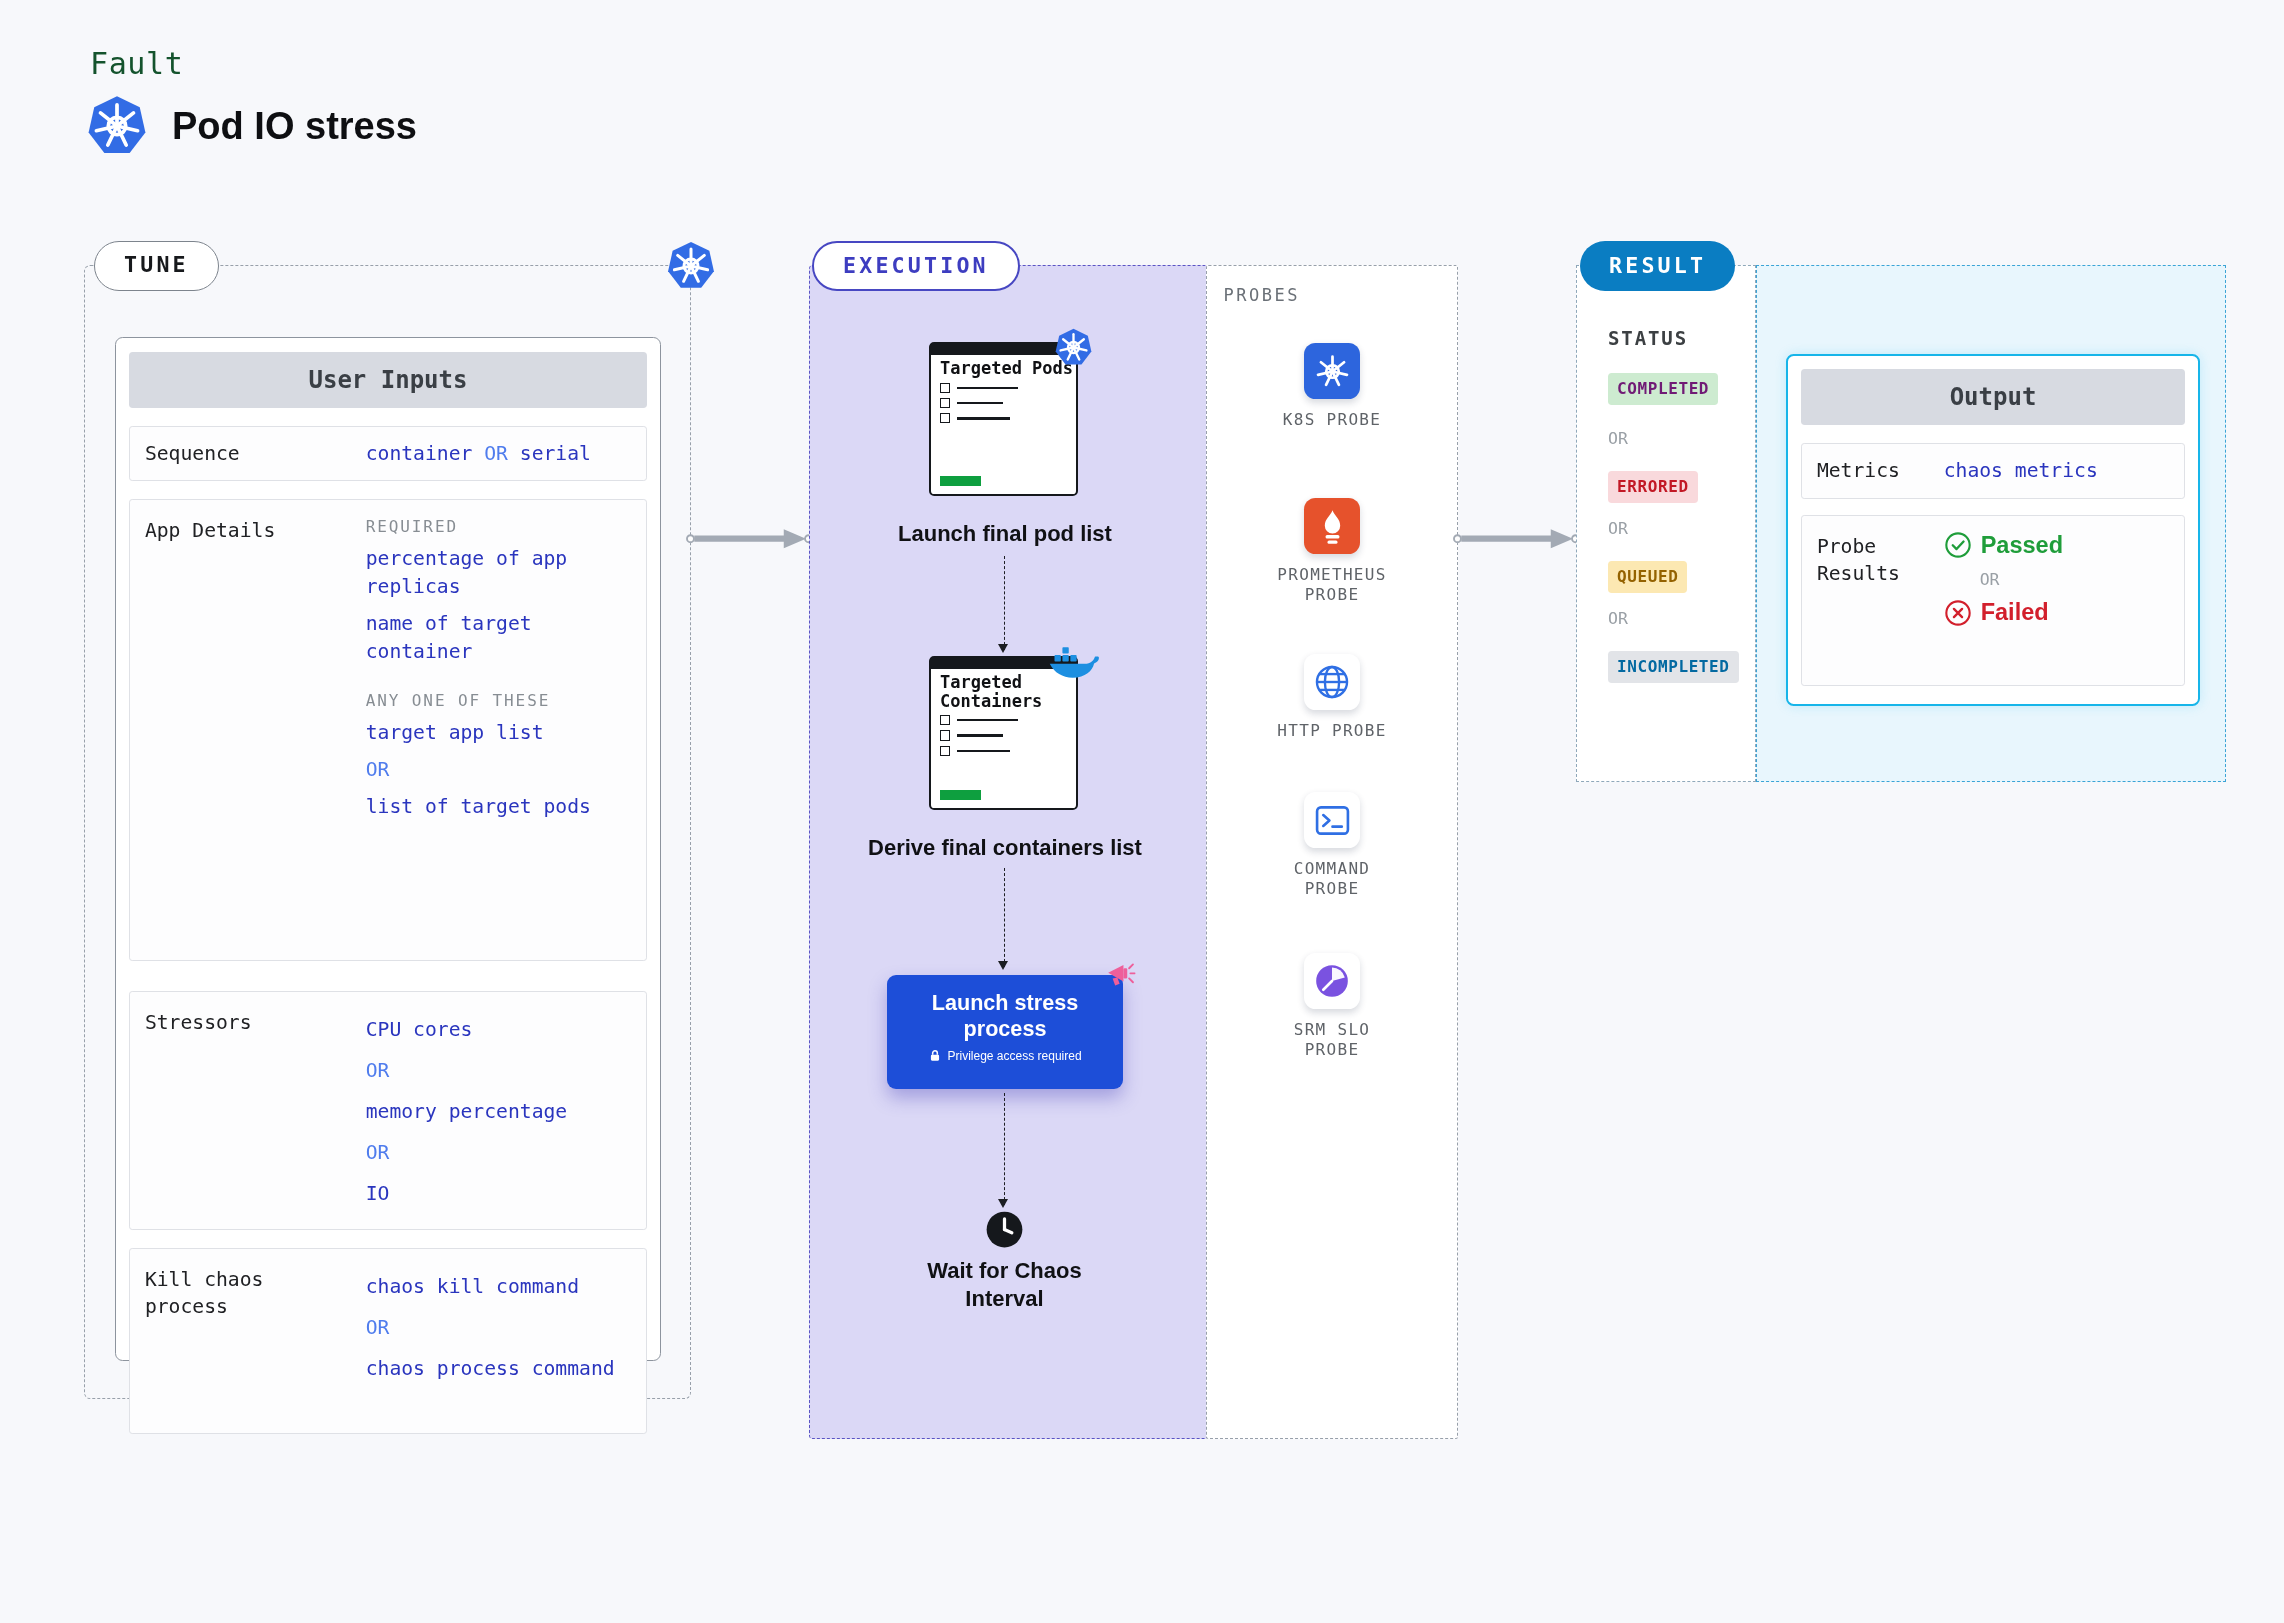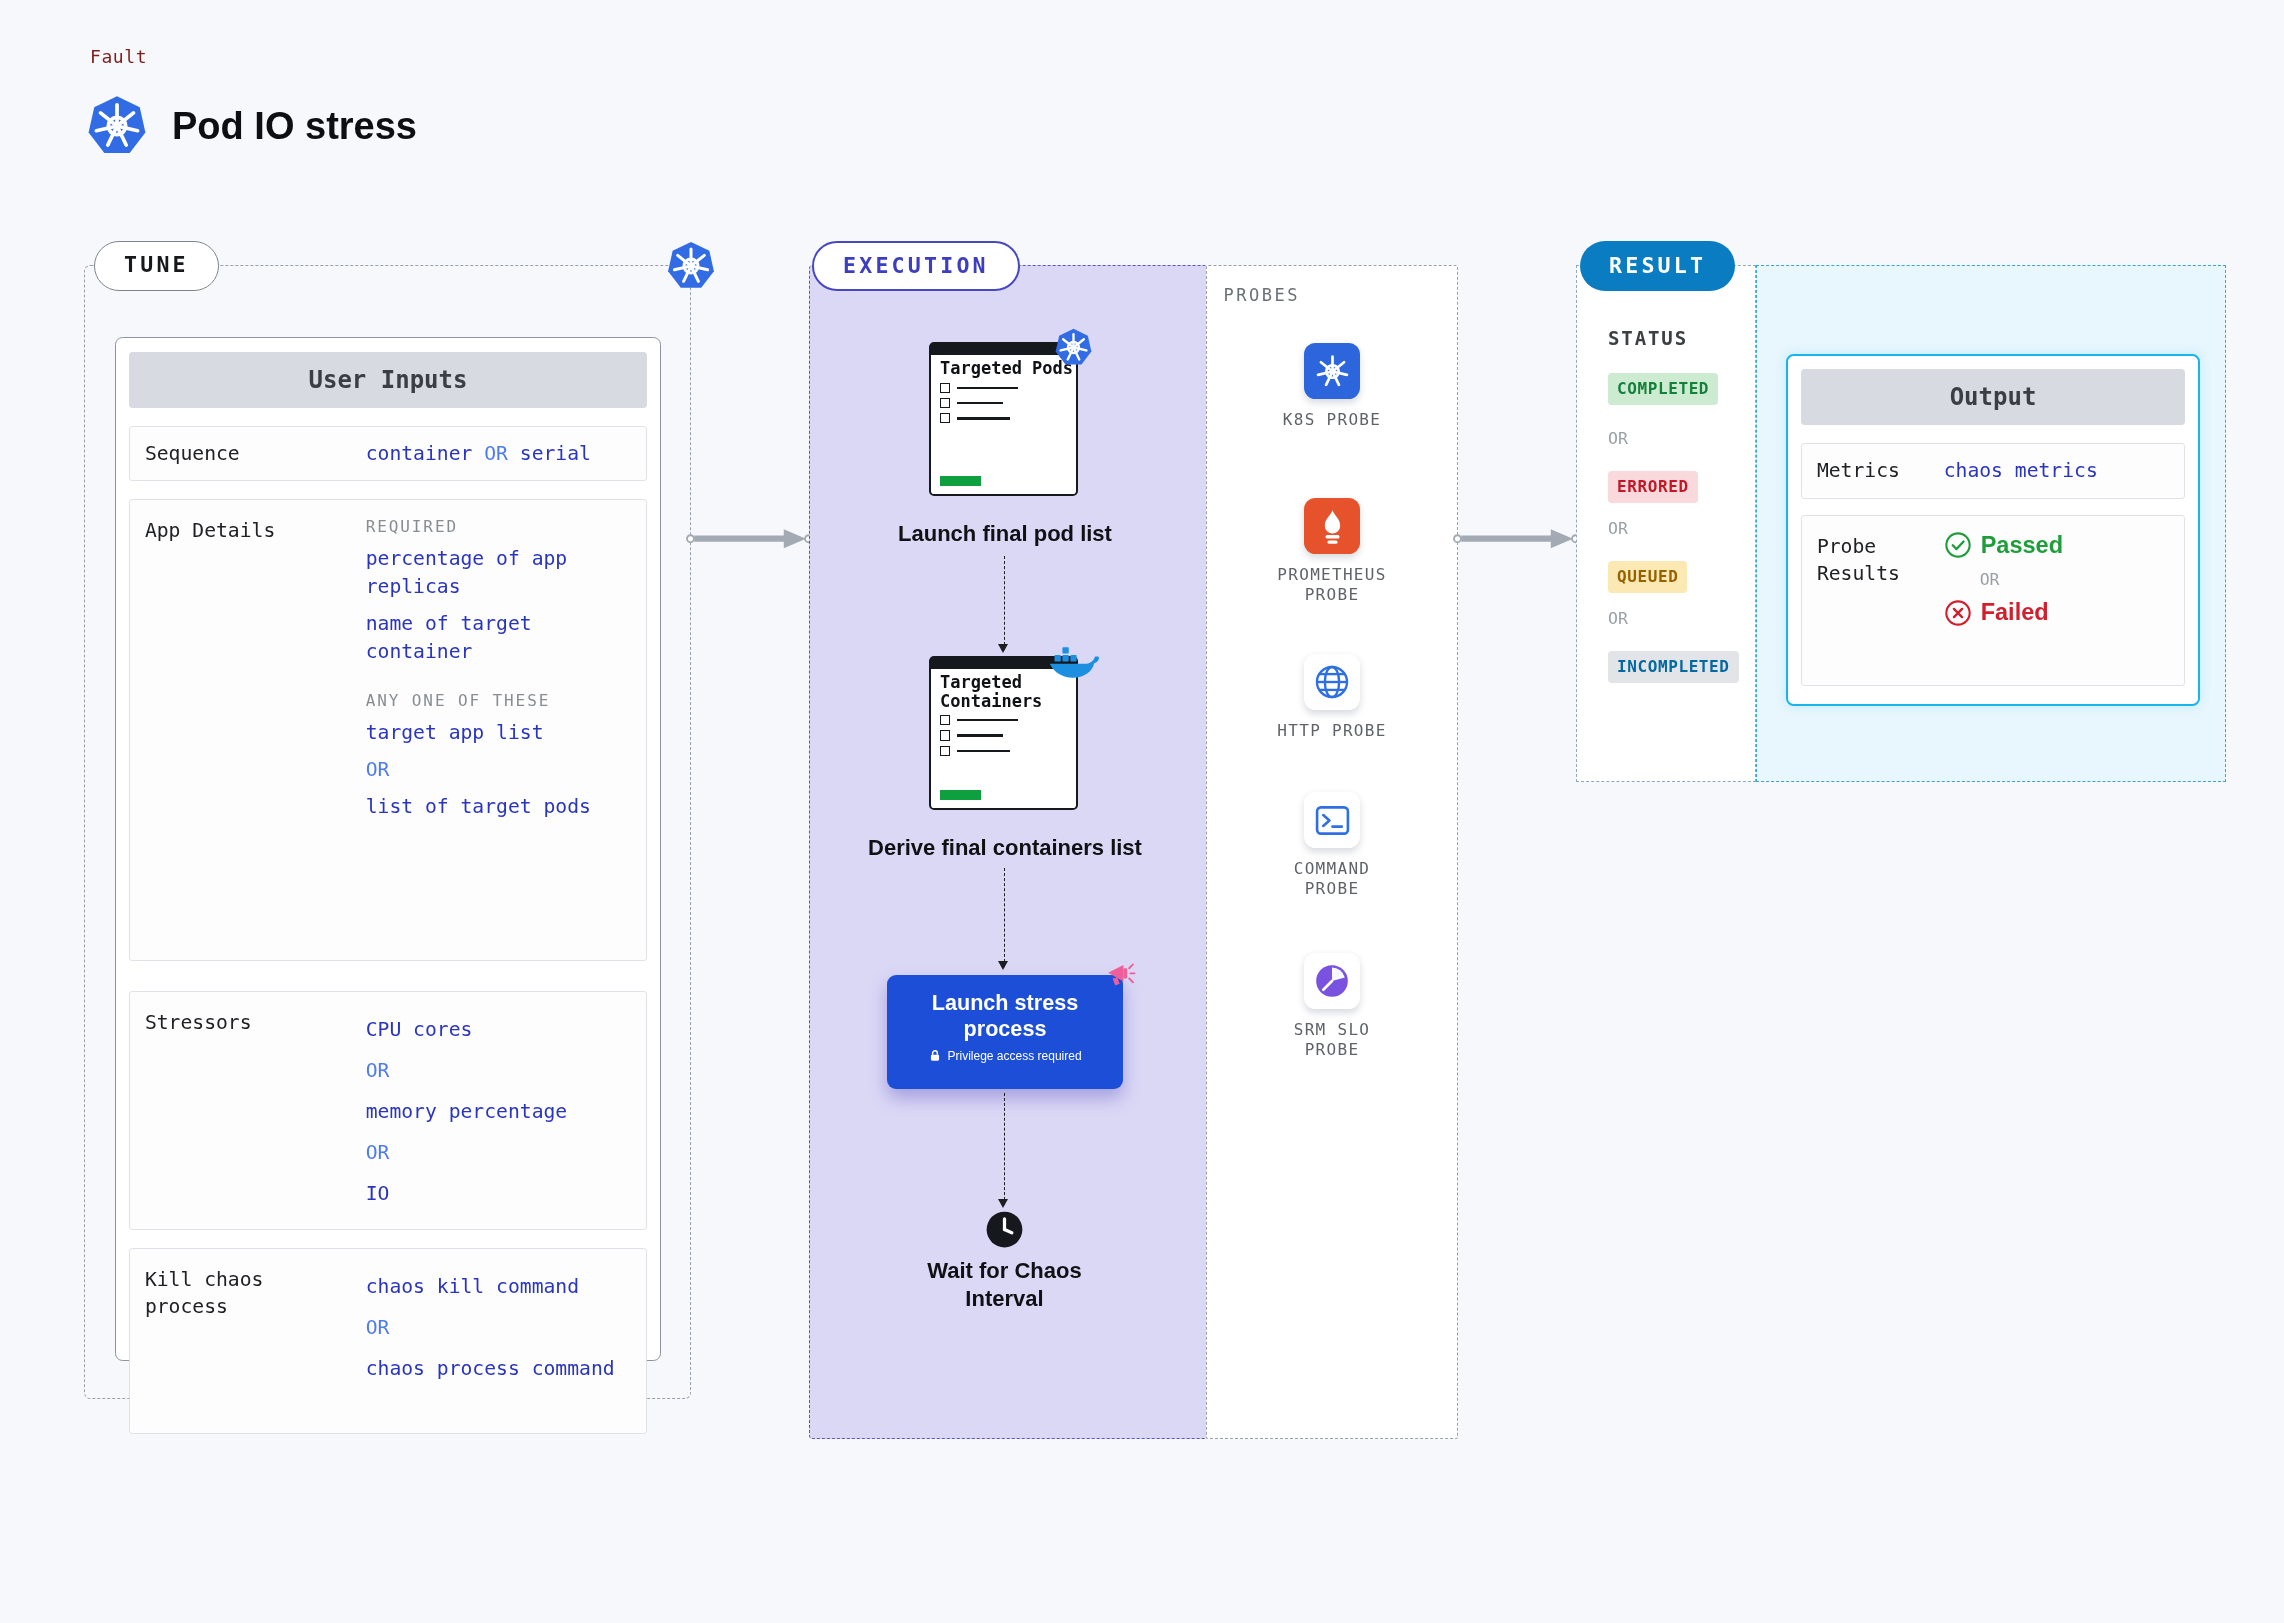--- a/index.html
+++ b/index.html
@@ -1,20 +1,20 @@
 <!DOCTYPE html>
 <html style="font-size:10.2px"><head>
 <meta charset="utf-8">
 <style>
   * { margin:0; padding:0; box-sizing:border-box; }
   body { background:#f7f8fb; font-family:"DejaVu Sans Mono", monospace; }
   .canvas { position:relative; width:2284px; height:1623px; background:#f7f8fb; overflow:hidden; }
 
   
-  .eyebrow { position:absolute; left:90px; top:46px; font-size:18px; color:#7f1d1d; letter-spacing:0.6px; }
+  .eyebrow { position:absolute; left:90px; top:46px; font-size:30px; color:#14532d; letter-spacing:0.6px; }
   .title-row { position:absolute; left:86px; top:95px; display:flex; align-items:center; gap:24px; }
   .title-row .k8s-logo { width:62px; height:62px; }
   .page-title { font-family:"Liberation Sans", sans-serif; font-weight:bold; font-size:38px; color:#0e0f12; }
 
   
   .pill { position:absolute; height:50px; line-height:46px; border-radius:635px; padding:0 29px;
           font-size:21.6px; font-weight:bold; letter-spacing:3.2px; background:#fff; z-index:5; }
   .pill-tune { left:94px; top:241px; border:1.9px solid #7d848d; color:#17191c; }
   .pill-exec { left:812px; top:241px; border:2.5px solid #4747c2; color:#3d3dc0; }
   .pill-result { left:1580px; top:241px; background:#0a7dc2; color:#ffffff; border:none; line-height:50px; }
@@ -97,21 +97,21 @@
   .tile-orange { background:#e6522c; }
   .probe-label { margin-top:11.4px; width:127px; text-align:center; font-size:16px; color:#5f6368;
                  letter-spacing:1.3px; line-height:19.7px; }
 
   
   .status-box { position:absolute; left:1576px; top:265px; width:180px; height:517px;
                 background:#fff; border:1.9px dashed #8fa8ba; }
   .status-title { position:absolute; left:31px; top:61px; font-size:19px; font-weight:bold; color:#3c4043; letter-spacing:1.9px; }
   .badge { position:absolute; left:31px; display:inline-block; padding:6.4px 9px; border-radius:3.8px;
            font-size:16px; font-weight:bold; letter-spacing:0.6px; }
-  .b-completed { top:107px; background:#cdebd0; color:#15803d; }
+  .b-completed { top:107px; background:#cdebd0; color:#701a75; }
   .b-errored   { top:205px; background:#f9d9dc; color:#c21825; }
   .b-queued    { top:295px; background:#fce8b2; color:#946200; }
   .b-incompleted { top:385px; background:#e2e4e8; color:#0369a1; }
   .or-col { position:absolute; left:31px; font-size:16.5px; color:#9aa0a6; }
   .or-1 { top:163px; } .or-2 { top:253px; } .or-3 { top:343px; }
 
   .output-area { position:absolute; left:1756px; top:265px; width:470px; height:517px;
                  background:#e8f6fd; border:1.9px dashed #3ba4d6; }
   .output-card { position:absolute; left:1786px; top:354px; width:414px; height:352px; background:#fff;
                  border:2.5px solid #17b5e9; border-radius:7.6px; padding:12.7px; box-shadow:0 0 11.4px rgba(23,181,233,.18); }

